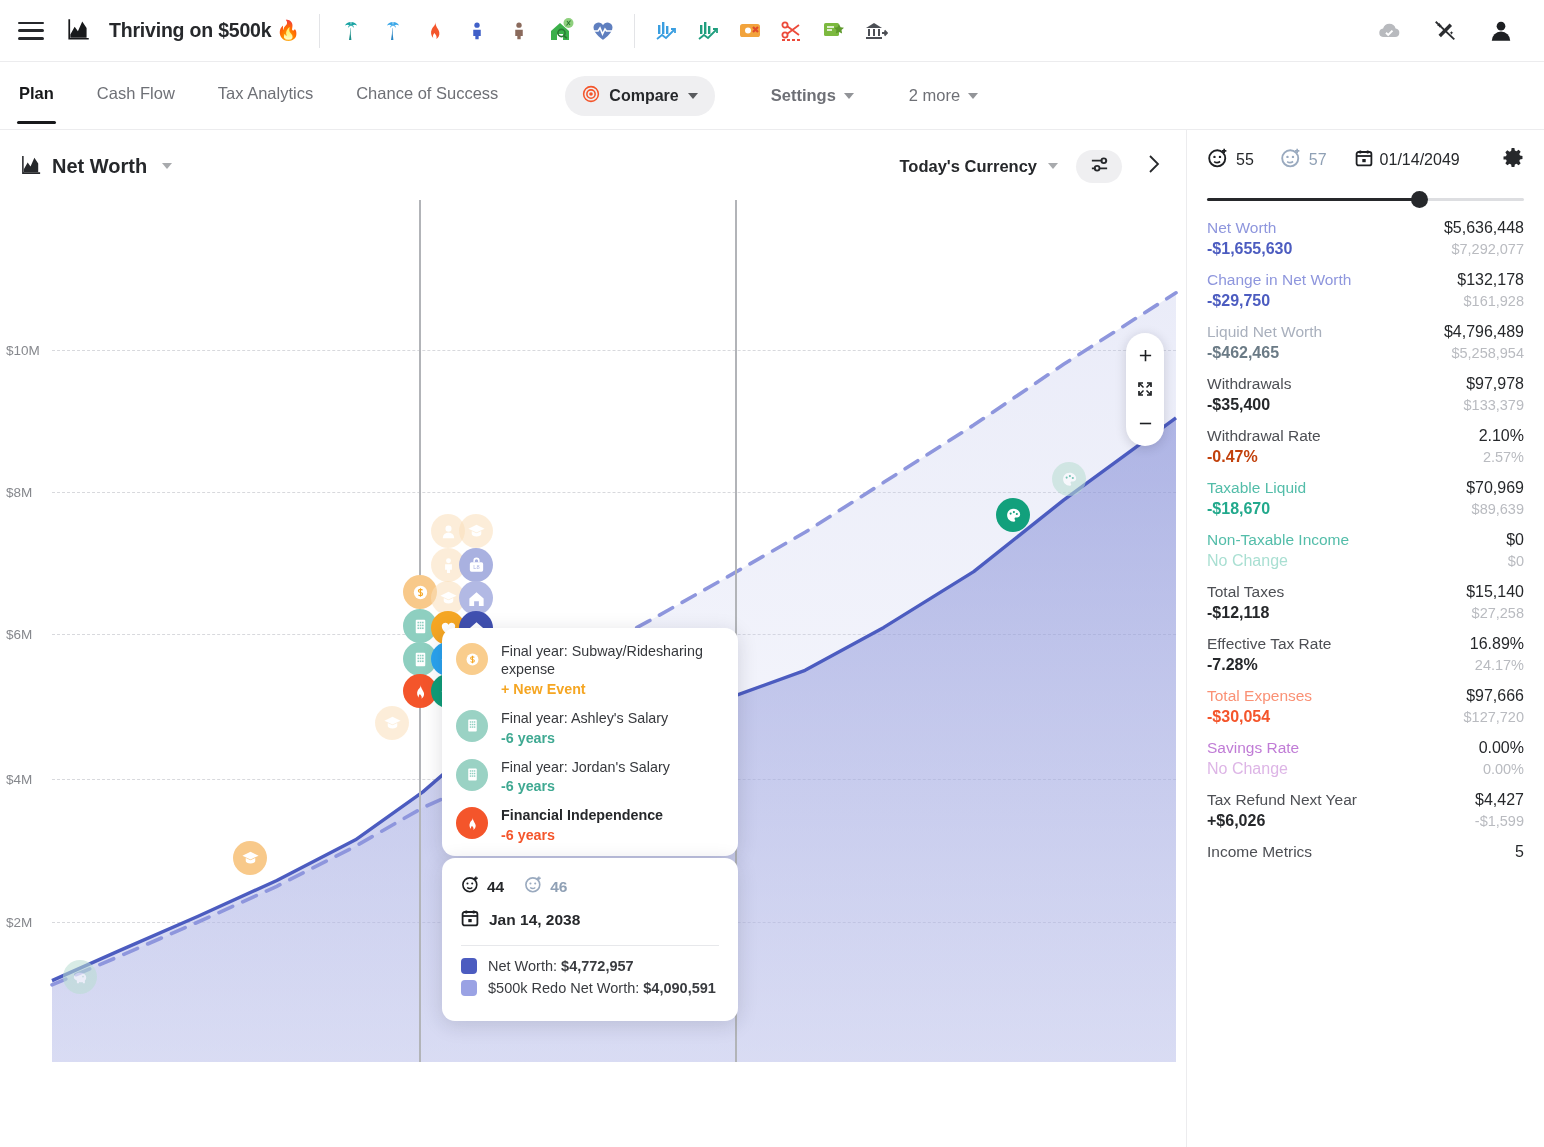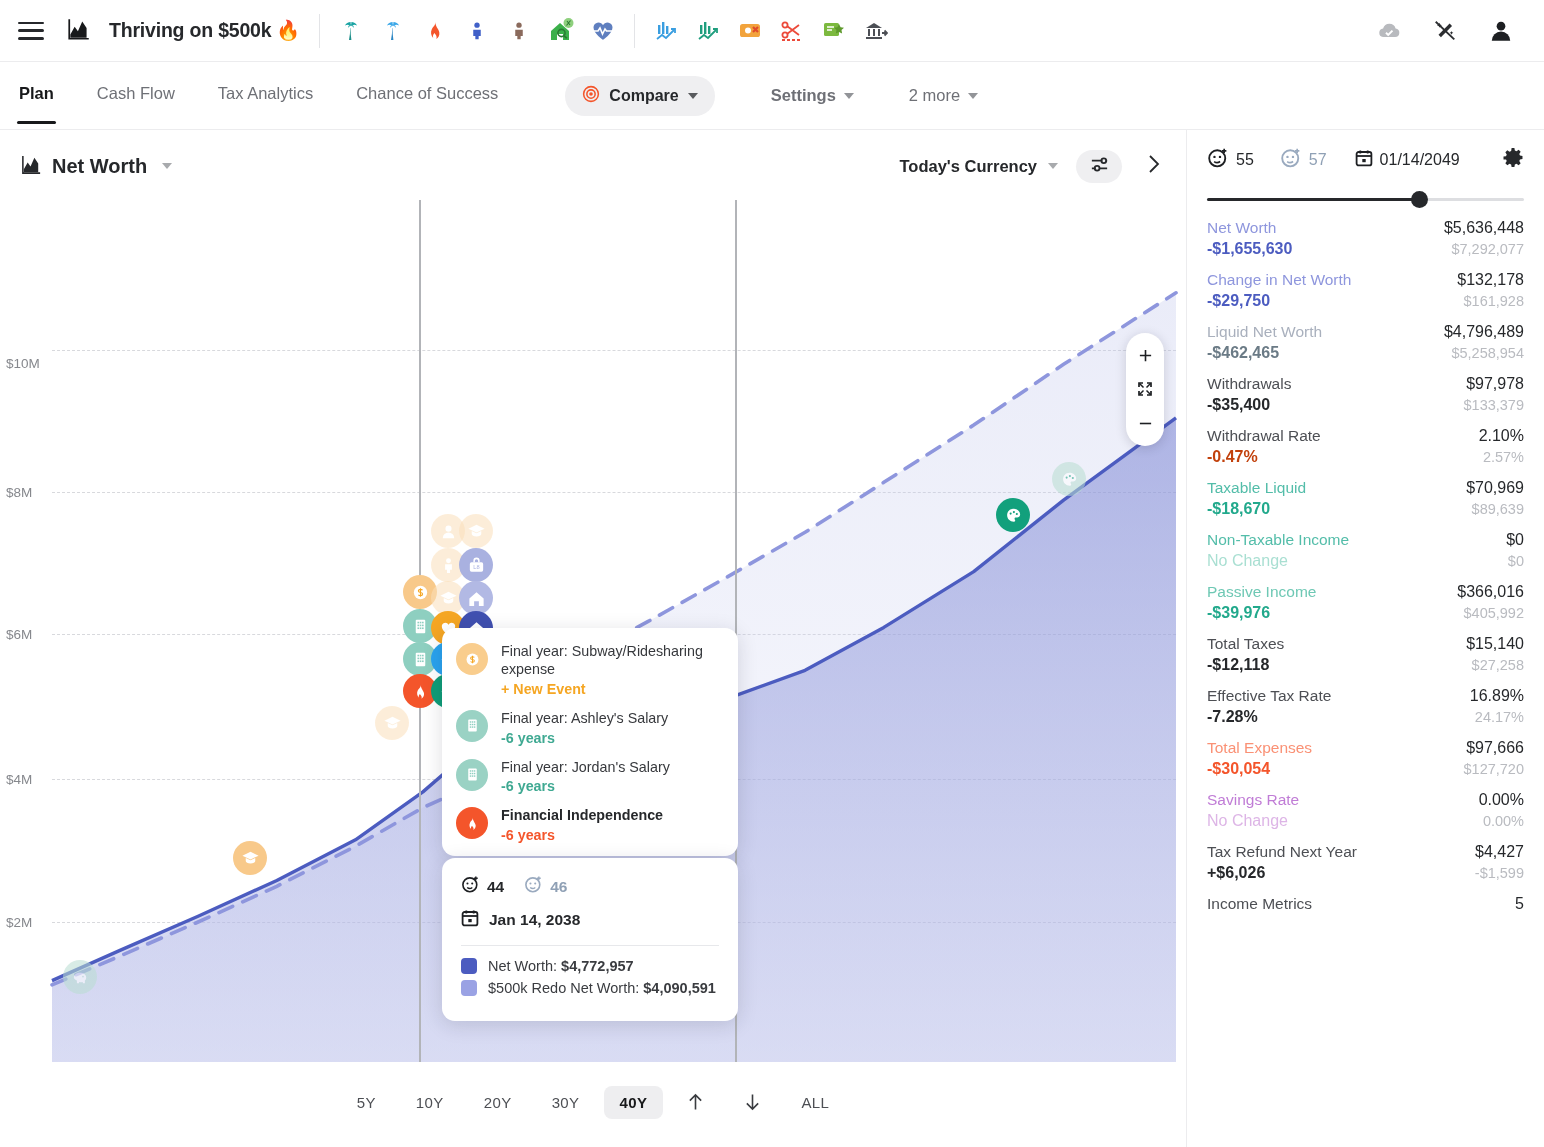--- a/index.html
+++ b/index.html
@@ -339,21 +339,21 @@
   </div>
 
   <div class="chart-wrap">
 
     <div class="gridline" style="top:150px;"></div>
     <div class="gridline" style="top:292px;"></div>
     <div class="gridline" style="top:434px;"></div>
     <div class="gridline" style="top:579px;"></div>
     <div class="gridline" style="top:722px;"></div>
 
-    <div class="ylabel" style="top:163px;">$10M</div>
+    <div class="ylabel" style="top:150px;">$10M</div>
     <div class="ylabel" style="top:292px;">$8M</div>
     <div class="ylabel" style="top:434px;">$6M</div>
     <div class="ylabel" style="top:579px;">$4M</div>
     <div class="ylabel" style="top:722px;">$2M</div>
 
     <svg id="plot" width="1186" height="862" viewBox="0 0 1186 862" style="position:absolute;left:0;top:0;">
       <defs>
         <linearGradient id="gradSolid" x1="0" y1="0" x2="0" y2="1">
           <stop offset="0%" stop-color="#7b85d4" stop-opacity="0.55"></stop>
           <stop offset="100%" stop-color="#aeb4e6" stop-opacity="0.42"></stop>
@@ -656,38 +656,20 @@
             <span>Net Worth:&nbsp;<b>$4,772,957</b></span>
           </div>
           <div class="td-series">
             <span class="sw" style="background:#9aa2e4"></span>
             <span>$500k Redo Net Worth:&nbsp;<b>$4,090,591</b></span>
           </div>
         </div>
     </div>
   </div>
 
-  <div class="tf-bar">
-    <div class="tf">5Y</div>
-    <div class="tf">10Y</div>
-    <div class="tf">20Y</div>
-    <div class="tf">30Y</div>
-    <div class="tf active">40Y</div>
-    <div class="tf-arrow">
-      <svg width="17" height="20" viewBox="0 0 18 20">
-          <path d="M9 18V3M3 8.5L9 2.5l6 6" stroke="#3a3c40" stroke-width="1.7" fill="none"></path>
-        </svg>
-    </div>
-    <div class="tf-arrow">
-      <svg width="17" height="20" viewBox="0 0 18 20">
-          <path d="M9 2v15M3 11.5l6 6 6-6" stroke="#3a3c40" stroke-width="1.7" fill="none"></path>
-        </svg>
-    </div>
-    <div class="tf">ALL</div>
-  </div>
 
   <div class="side">
     <div class="side-head">
       <div class="sh-item">
         <span>
           <svg width="22" height="22" viewBox="0 0 20 20">
               <circle cx="9.3" cy="10.3" r="7.3" fill="none" stroke="#1d1f22" stroke-width="1.7"></circle>
               <circle cx="6.8" cy="9" r="1.1" fill="#1d1f22"></circle>
               <circle cx="11.8" cy="9" r="1.1" fill="#1d1f22"></circle>
               <path d="M6.5 13.2c1.6 1.3 3.7 1.3 5.4 0" stroke="#1d1f22" stroke-width="1.5" fill="none"></path>
@@ -797,30 +779,20 @@
             <span class="m-label" style="color:#53bda9">Non-Taxable Income</span>
             <span class="m-val">$0</span>
           </div>
           <div class="mrow" style="margin-top:3px;">
             <span class="m-delta" style="color:#a9dfd2;font-weight:normal">No Change</span>
             <span class="m-prev">$0</span>
           </div>
         </div>
         <div class="mrow-wrap" style="margin-bottom: 13px;">
           <div class="mrow">
-            <span class="m-label" style="color:#6ec8b4">Passive Income</span>
-            <span class="m-val">$366,016</span>
-          </div>
-          <div class="mrow" style="margin-top:3px;">
-            <span class="m-delta" style="color:#22a98c">-$39,976</span>
-            <span class="m-prev">$405,992</span>
-          </div>
-        </div>
-        <div class="mrow-wrap" style="margin-bottom: 13px;">
-          <div class="mrow">
             <span class="m-label" style="color:#4d4f54">Total Taxes</span>
             <span class="m-val">$15,140</span>
           </div>
           <div class="mrow" style="margin-top:3px;">
             <span class="m-delta" style="color:#26282b">-$12,118</span>
             <span class="m-prev">$27,258</span>
           </div>
         </div>
         <div class="mrow-wrap" style="margin-bottom: 13px;">
           <div class="mrow">

